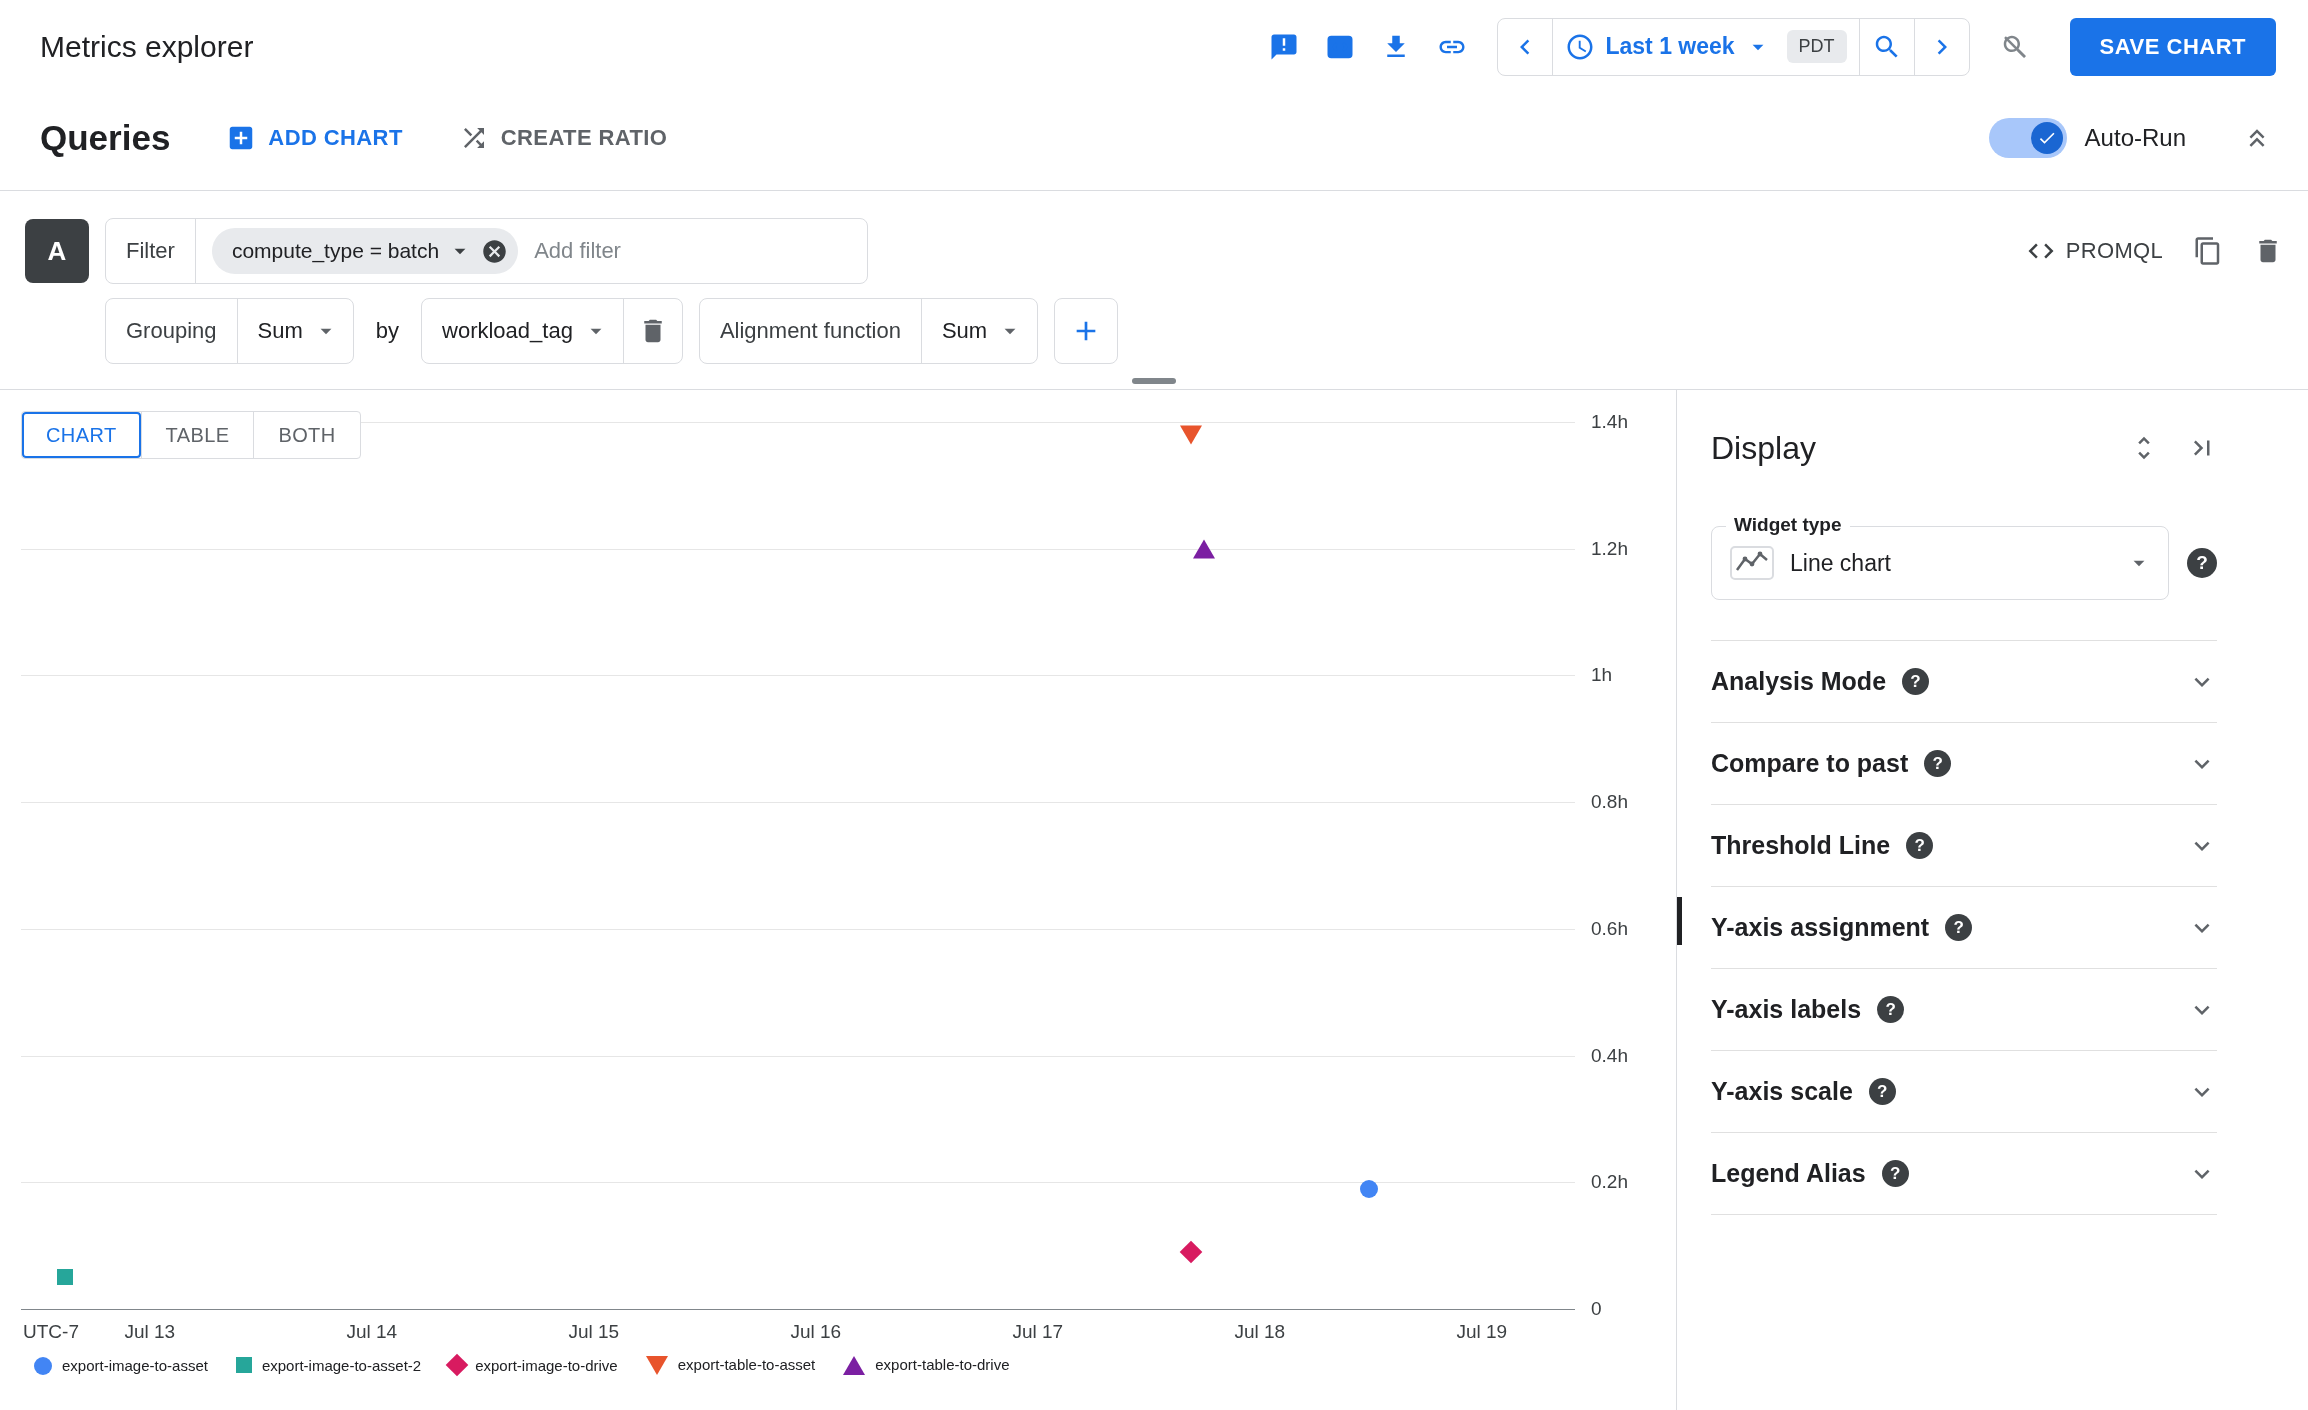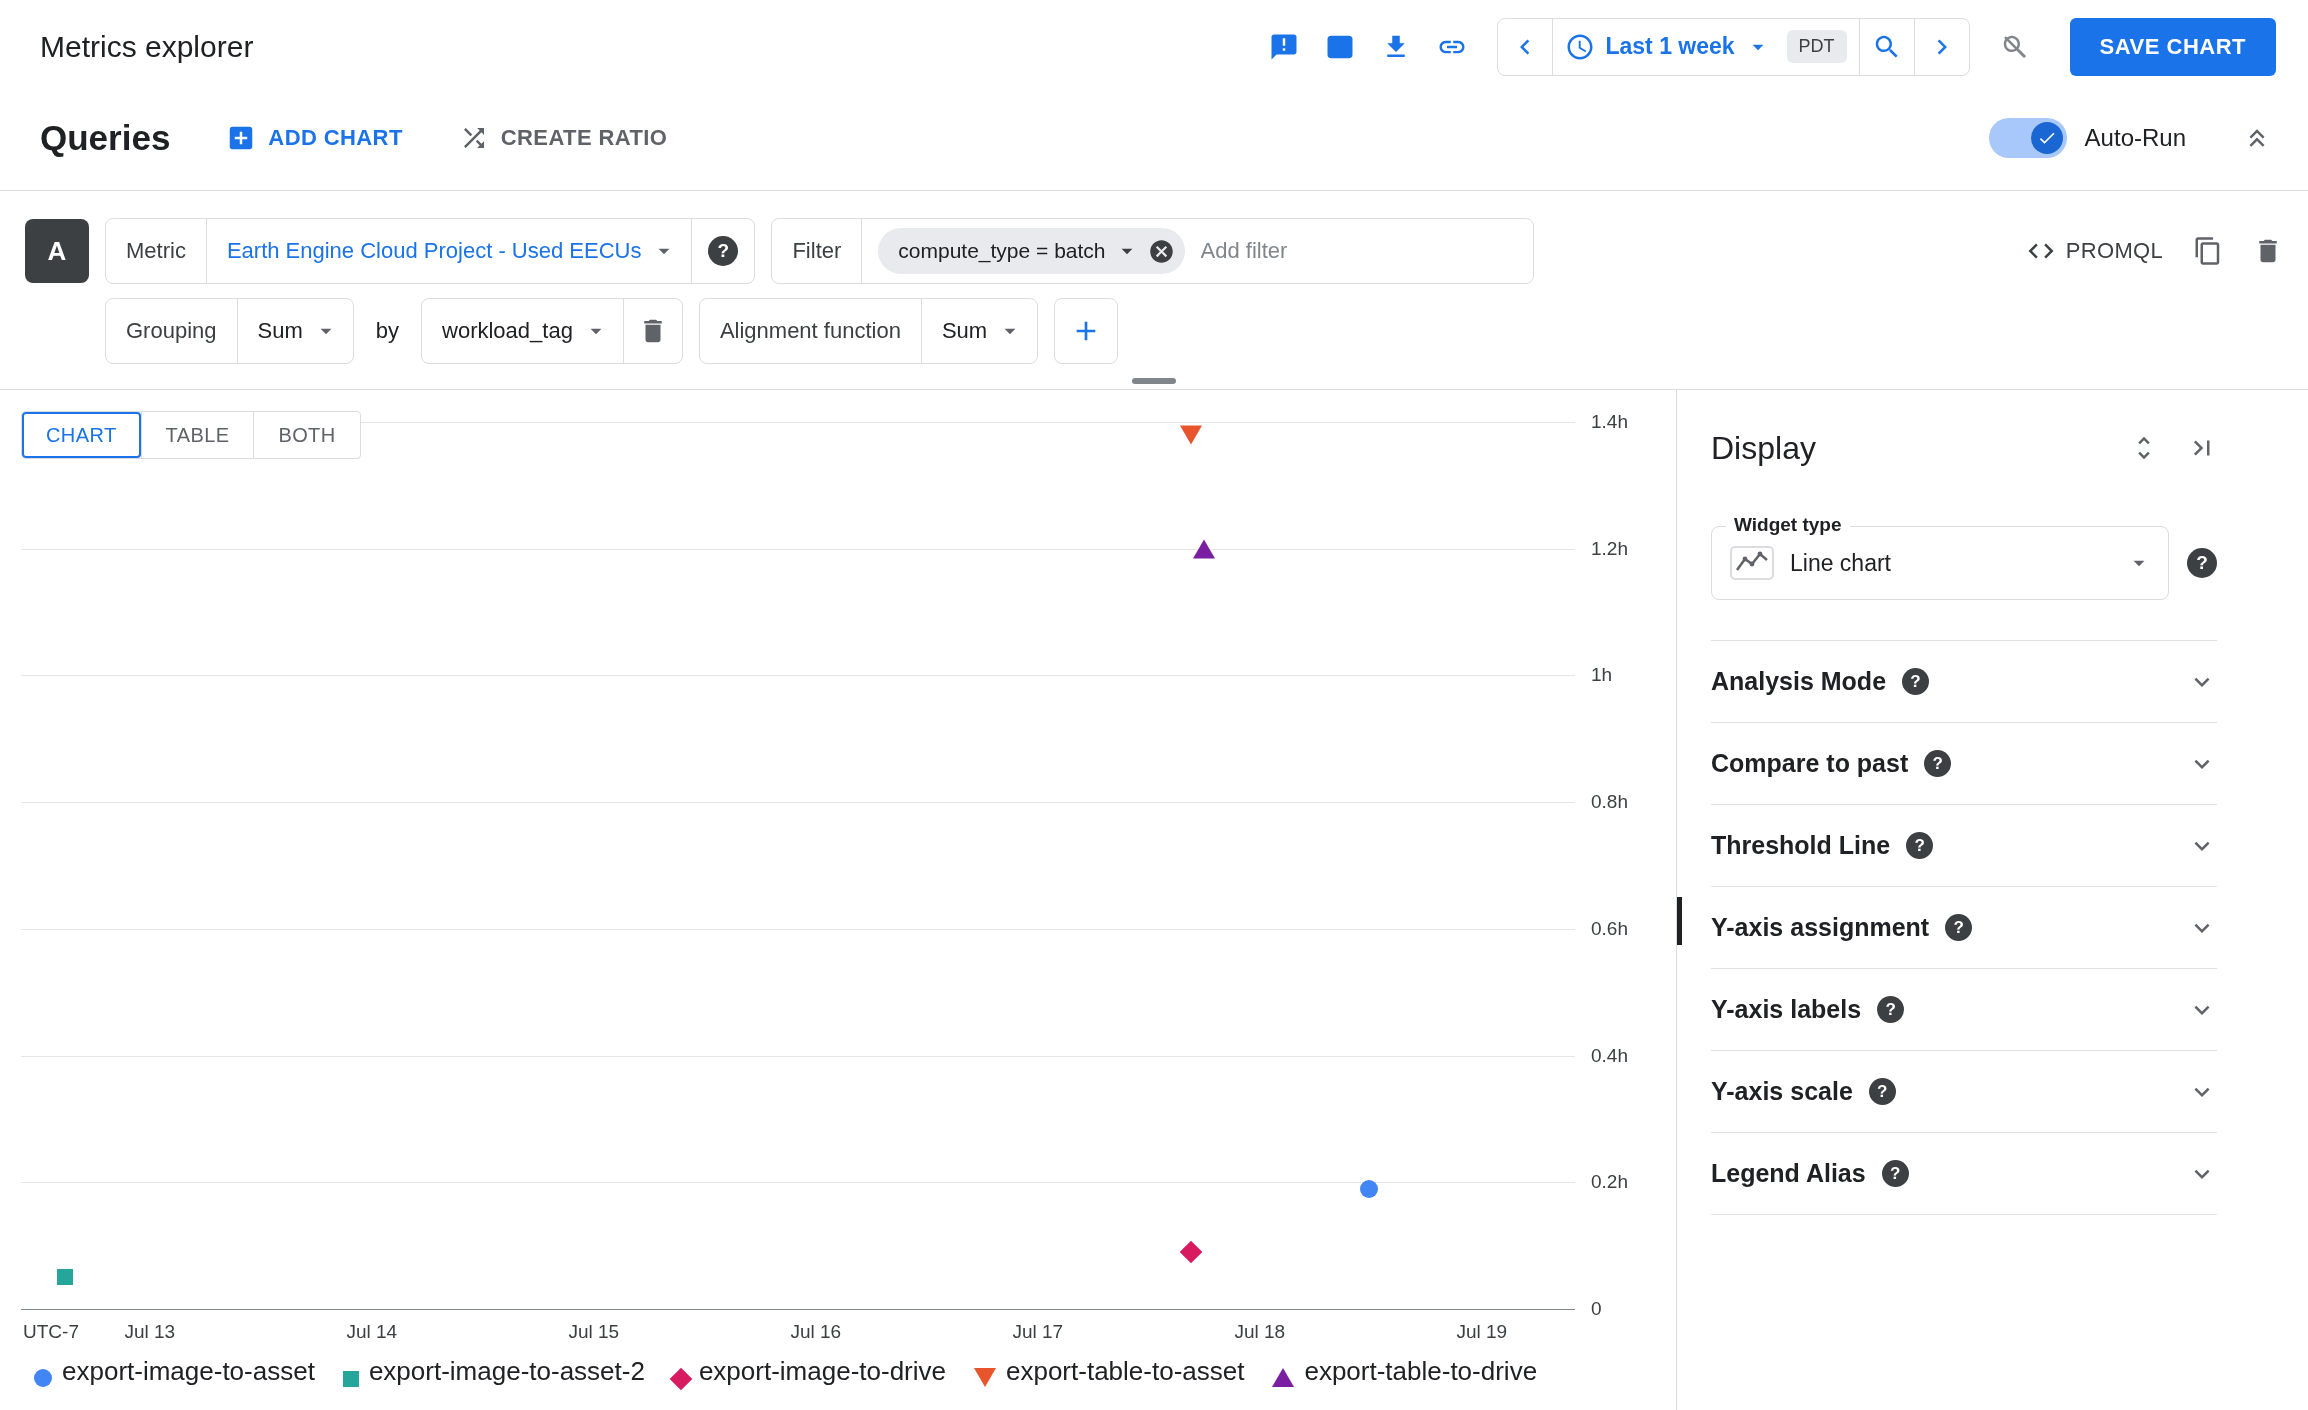--- a/index.html
+++ b/index.html
@@ -88,21 +88,21 @@
   .marker.circle { width:18px; height:18px; border-radius:50%; }
   .marker.square { width:16px; height:16px; }
   .marker.diamond { width:16px; height:16px; }
   .plot-pt.diamond { transform:translate(-50%,-50%) rotate(45deg); }
   .marker.triangle-up { width:0; height:0; border-left:11px solid transparent; border-right:11px solid transparent; border-bottom:19px solid transparent; background:transparent !important; }
   .marker.triangle-down { width:0; height:0; border-left:11px solid transparent; border-right:11px solid transparent; border-top:19px solid transparent; background:transparent !important; }
   .legend-mk { position:relative; display:inline-block; }
   .legend-mk.diamond { transform:rotate(45deg); }
 
   .chart-legend { position:absolute; left:34px; top:966px; display:flex; align-items:center; gap:28px; }
-  .legend-item { display:flex; align-items:flex-end; gap:10px; font-size:26px; color:#202124; cursor:pointer; }
+  .legend-item { display:flex; align-items:flex-start; gap:10px; font-size:15px; color:#202124; cursor:pointer; }
 
   
   .display-panel { width:575px; flex:none; border-left:1px solid #dadce0; padding:36px 34px 0; position:relative; }
   .panel-header { display:flex; align-items:center; height:44px; }
   .panel-title { font-size:32px; font-weight:400; margin:0; }
   .panel-header-icons { margin-left:auto; display:flex; align-items:center; gap:28px; }
   .widget-type-row { margin-top:56px; display:flex; align-items:center; gap:18px; }
   .widget-select { position:relative; flex:1; height:74px; border:1px solid #dadce0; border-radius:8px; display:flex; align-items:center; padding:0 16px 0 18px; }
   .widget-label { position:absolute; top:-13px; left:14px; background:#fff; padding:0 8px; font-size:19px; font-weight:700; color:#202124; }
   .widget-value { font-size:23px; margin-left:16px; }
@@ -212,32 +212,20 @@
     <svg class="icon" viewBox="0 0 24 24">
         <path d="M6 17.59 7.41 19 12 14.42 16.59 19 18 17.59l-6-6z"></path>
         <path d="m6 11 1.41 1.41L12 7.83l4.59 4.58L18 11l-6-6z"></path>
       </svg>
   </button>
 </div>
 
 <div class="query-builder">
   <div class="q-row">
     <div class="q-badge">A</div>
-    <div class="field-group">
-      <span class="fg-label">Metric</span>
-      <div class="fg-div"></div>
-      <button class="fg-value">
-        <span class="blue">Earth Engine Cloud Project - Used EECUs</span>
-        <svg class="caret" viewBox="0 0 24 24">
-            <path d="m7 10 5 5 5-5z"></path>
-          </svg>
-      </button>
-      <div class="fg-div"></div>
-      <button class="help boxed"></button>
-    </div>
     <div class="field-group filter-group">
       <span class="fg-label">Filter</span>
       <div class="fg-div"></div>
       <div class="chip">
         <span>compute_type = batch</span>
         <svg class="caret" viewBox="0 0 24 24">
             <path d="m7 10 5 5 5-5z"></path>
           </svg>
         <svg class="cancel" viewBox="0 0 24 24">
             <path d="M12 2C6.47 2 2 6.47 2 12s4.47 10 10 10 10-4.47 10-10S17.53 2 12 2zm5 13.59L15.59 17 12 13.41 8.41 17 7 15.59 10.59 12 7 8.41 8.41 7 12 10.59 15.59 7 17 8.41 13.41 12 17 15.59z"></path>

